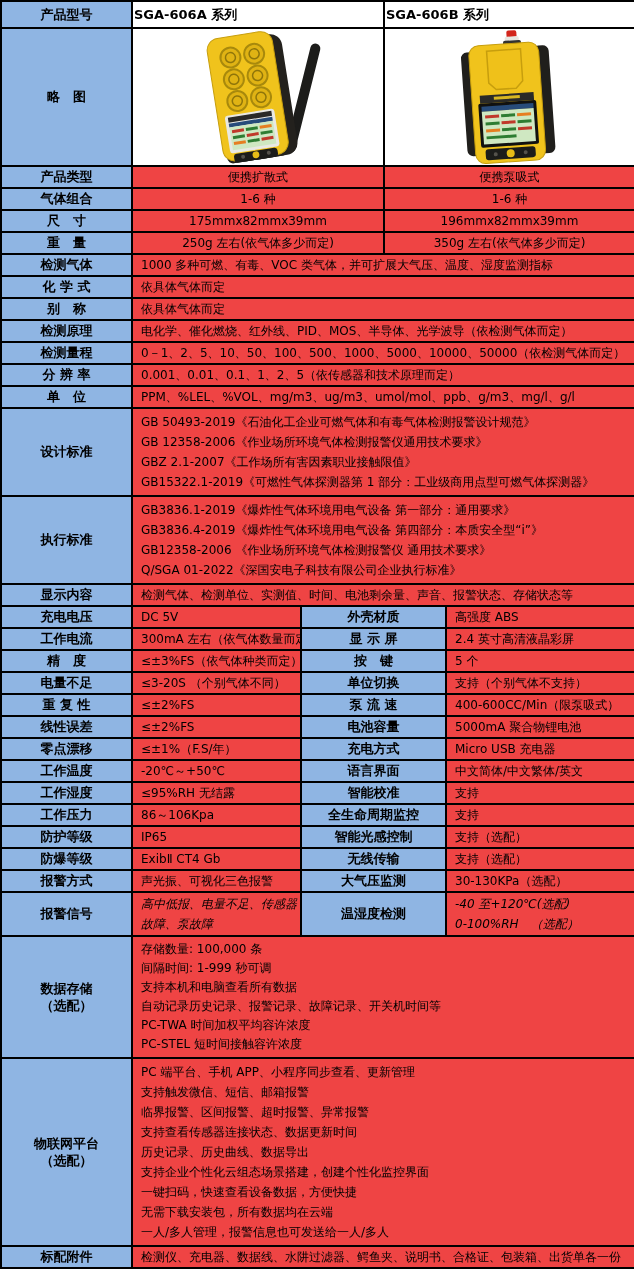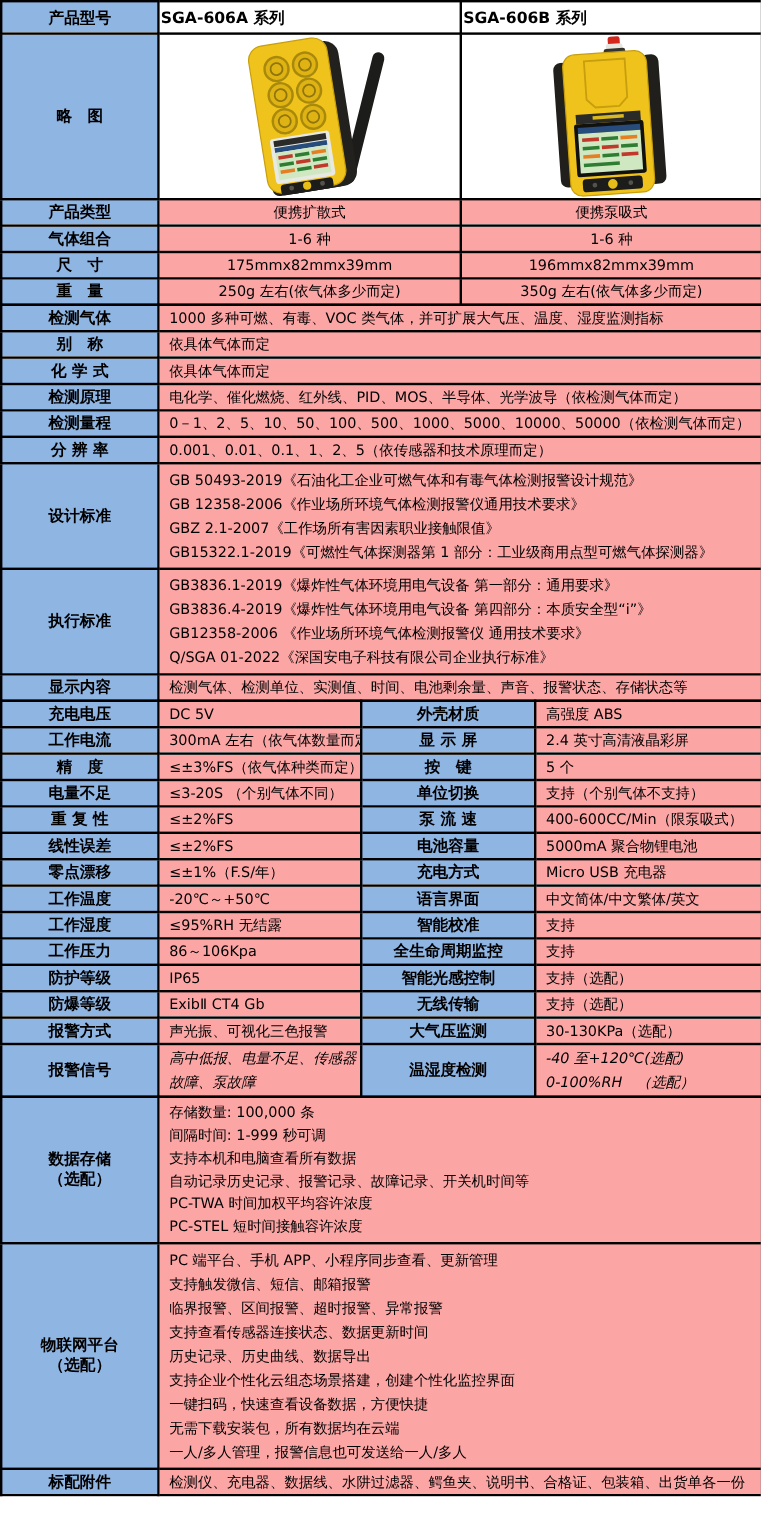--- a/index.html
+++ b/index.html
@@ -2,21 +2,21 @@
 <html><head>
 <meta charset="utf-8">
 <style>
   html,body{margin:0;padding:0;background:#ffffff;}
   body{width:634px;font-family:"DejaVu Sans","Liberation Sans",sans-serif;color:#000;}
   .sheet{width:634px;}
   table.tbl{border-collapse:collapse;table-layout:fixed;width:634px;}
   table.tbl + table.tbl{margin-top:-2px;}
   td{border:2px solid #000;overflow:hidden;vertical-align:middle;}
   .lbl{background:#8fb5e3;font-weight:bold;text-align:center;font-size:13px;padding:0 2px;white-space:nowrap;}
-  .val{background:#fca5a5;font-size:12px;text-align:left;padding:0 8px;white-space:nowrap;margin-top:18px;}
+  .val{background:#ef4444;font-size:12px;text-align:left;padding:0 8px;white-space:nowrap;margin-top:18px;}
   .ctr{text-align:center;}
   .white{background:#ffffff;text-align:center;vertical-align:middle;padding:0;}
   .hdr{background:#ffffff;font-weight:bold;font-size:13px;}
   .h27{height:27px;}
   .h22{height:22px;}
   .h44{height:44px;}
   .sketchrow{height:138px;}
   .mlines{padding:3px 8px;}
   .mlines div{line-height:20px;white-space:nowrap;}
   .mlines19 div{line-height:19px;}
@@ -154,38 +154,42 @@
     <colgroup>
         <col style="width:131px">
         <col style="width:503px">
       </colgroup>
     <tbody>
         <tr class="h22">
       <td class="lbl">检测气体</td>
       <td class="val">1000 多种可燃、有毒、VOC 类气体，并可扩展大气压、温度、湿度监测指标</td>
     </tr>
     <tr class="h22">
+      <td class="lbl">化 学 式</td>
+      <td class="val">依具体气体而定</td>
+    </tr>
+    <tr class="h22">
       <td class="lbl">别　称</td>
       <td class="val">依具体气体而定</td>
     </tr>
     <tr class="h22">
-      <td class="lbl">化 学 式</td>
-      <td class="val">依具体气体而定</td>
-    </tr>
-    <tr class="h22">
       <td class="lbl">检测原理</td>
       <td class="val">电化学、催化燃烧、红外线、PID、MOS、半导体、光学波导（依检测气体而定）</td>
     </tr>
     <tr class="h22">
       <td class="lbl">检测量程</td>
       <td class="val">0－1、2、5、10、50、100、500、1000、5000、10000、50000（依检测气体而定）</td>
     </tr>
     <tr class="h22">
       <td class="lbl">分 辨 率</td>
       <td class="val">0.001、0.01、0.1、1、2、5（依传感器和技术原理而定）</td>
+    </tr>
+    <tr class="h22">
+      <td class="lbl">单　位</td>
+      <td class="val">PPM、%LEL、%VOL、mg/m3、ug/m3、umol/mol、ppb、g/m3、mg/l、g/l</td>
     </tr>
     <tr>
       <td class="lbl">设计标准</td>
       <td class="val mlines">
         <div>GB 50493-2019《石油化工企业可燃气体和有毒气体检测报警设计规范》</div>
         <div>GB 12358-2006《作业场所环境气体检测报警仪通用技术要求》</div>
         <div>GBZ 2.1-2007《工作场所有害因素职业接触限值》</div>
         <div>GB15322.1-2019《可燃性气体探测器第 1 部分：工业级商用点型可燃气体探测器》</div>
       </td>
     </tr>

